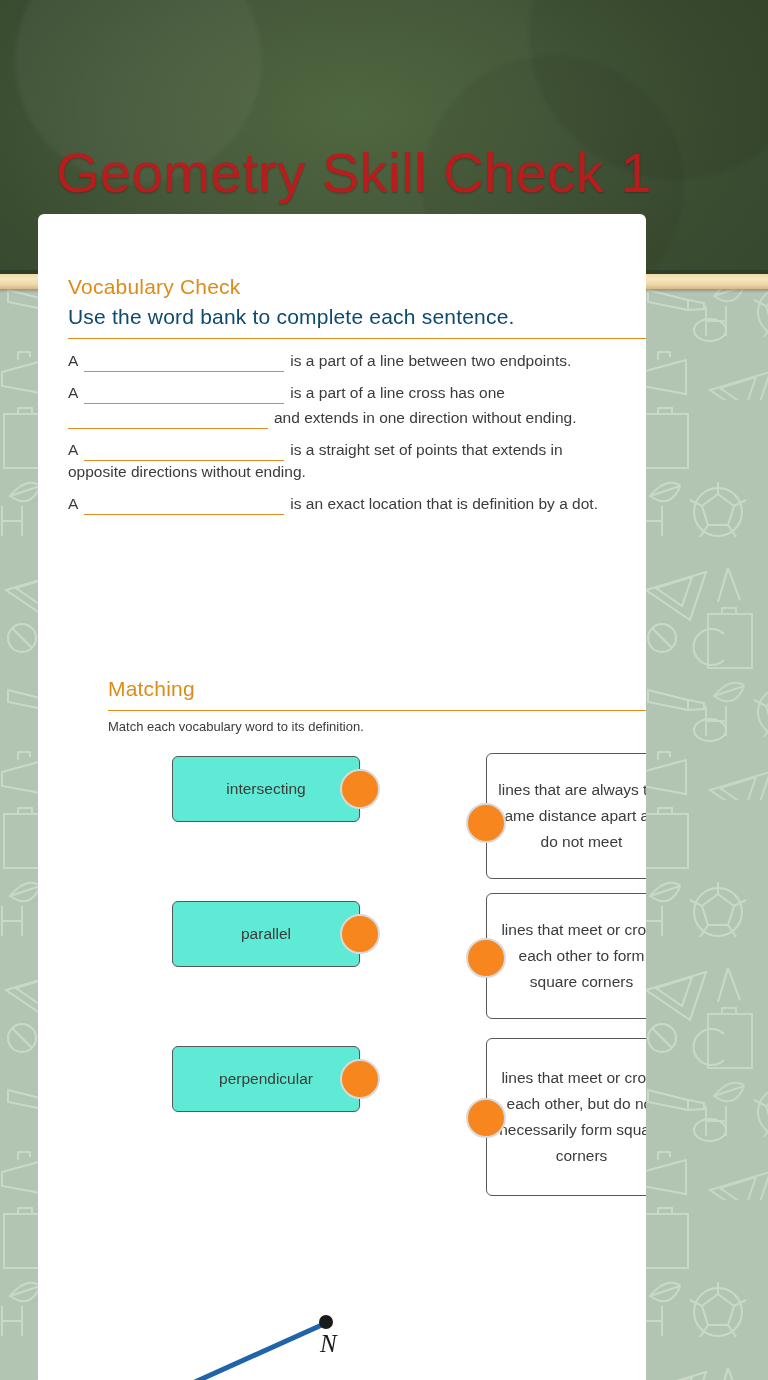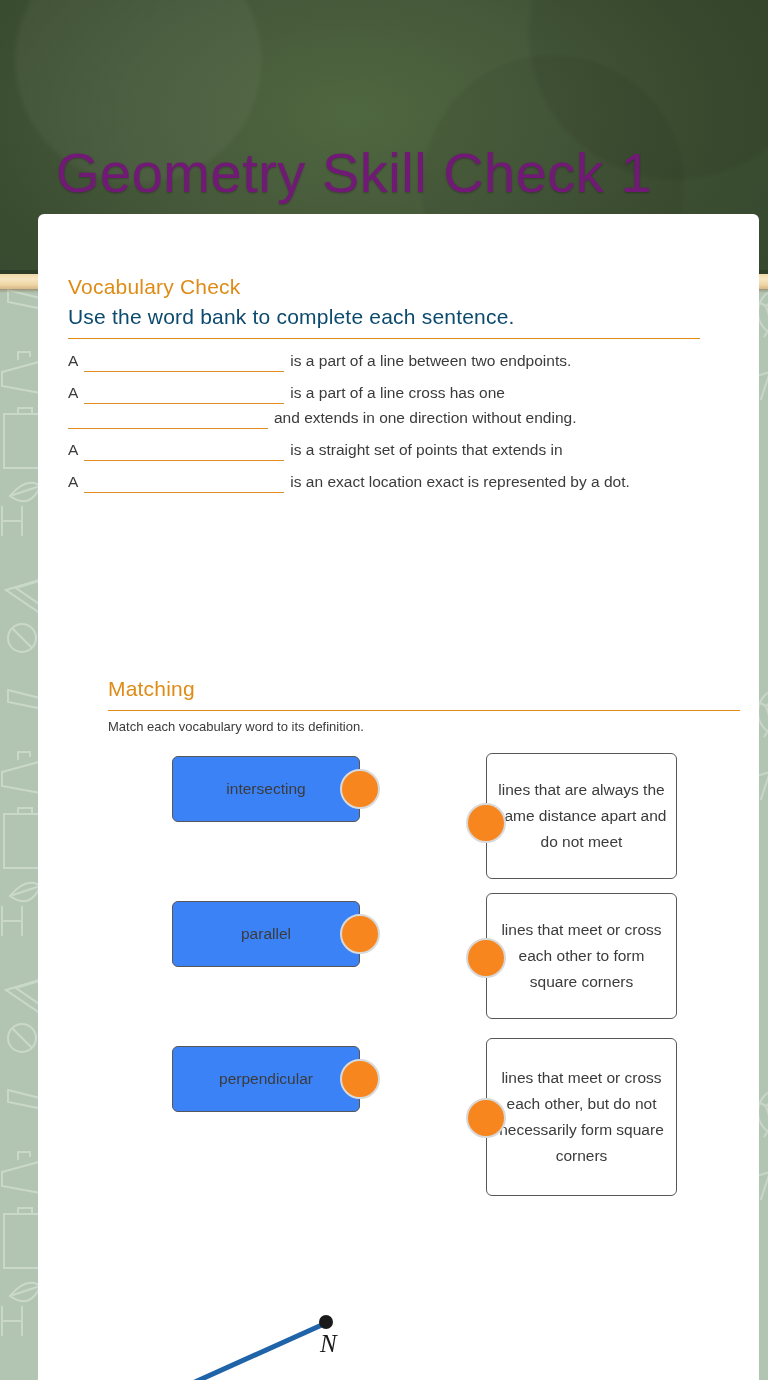--- a/index.html
+++ b/index.html
@@ -72,33 +72,33 @@
     z-index: 2;
   }
 
   #page-title {
     position: absolute;
     left: 56px;
     top: 104px;
     font-size: 56px;
     line-height: 1.1;
     letter-spacing: .5px;
-    color: #701a75;
+    color: #b91c1c;
     font-weight: 300;
     z-index: 3;
     white-space: nowrap;
     text-shadow: 0 1px 2px rgba(0,0,0,.25);
   }
 
   
   #worksheet-card {
     position: absolute;
     left: 38px;
     top: 214px;
-    width: 721px;
+    width: 608px;
     height: 1166px;
     background: #ffffff;
     border-radius: 6px 6px 0 0;
     z-index: 5;
     overflow: hidden;
   }
 
   .section { position: absolute; left: 0; width: 692px; }
 
   .section-title {
@@ -169,21 +169,21 @@
     height: 440px;
   }
   .match-row { position: absolute; left: 0; width: 692px; }
 
   .word-box {
     position: absolute;
     width: 188px;
     height: 66px;
     border: 1px solid #575757;
     border-radius: 6px;
-    background: #3b82f6;
+    background: #5eead4;
     display: flex;
     align-items: center;
     justify-content: center;
     color: #3b3b3b;
     font-size: 15.5px;
     box-sizing: border-box;
   }
   .def-box {
     position: absolute;
     border: 1px solid #575757;
@@ -290,25 +290,26 @@
           <span class="vocab-tail">is a part of a line cross has one</span>
           <div class="vocab-indent-row">
             <span class="blank" style="width: 200px; margin-left: 0px;"></span>
             <span class="vocab-tail">and extends in one direction without ending.</span>
           </div>
         </div>
         <div class="vocab-row">
           <span class="vocab-lead">A</span>
           <span class="blank" style="width: 200px;"></span>
           <span class="vocab-tail">is a straight set of points that extends in</span>
+          <span class="vocab-cont">opposite directions without ending.</span>
         </div>
         <div class="vocab-row">
           <span class="vocab-lead">A</span>
           <span class="blank" style="width: 200px;"></span>
-          <span class="vocab-tail">is an exact location exact is represented by a dot.</span>
+          <span class="vocab-tail">is an exact location that is definition by a dot.</span>
         </div>
       </div>
   </div>
 
   <div class="section" id="matching-section" style="top:460px;margin-left:40px;">
     <div class="section-title">Matching</div>
     <div class="section-rule"></div>
     <div id="matching-intro">Match each vocabulary word to its definition.</div>
     <div id="match-grid">
         <div class="match-row" style="top: 0px;">

